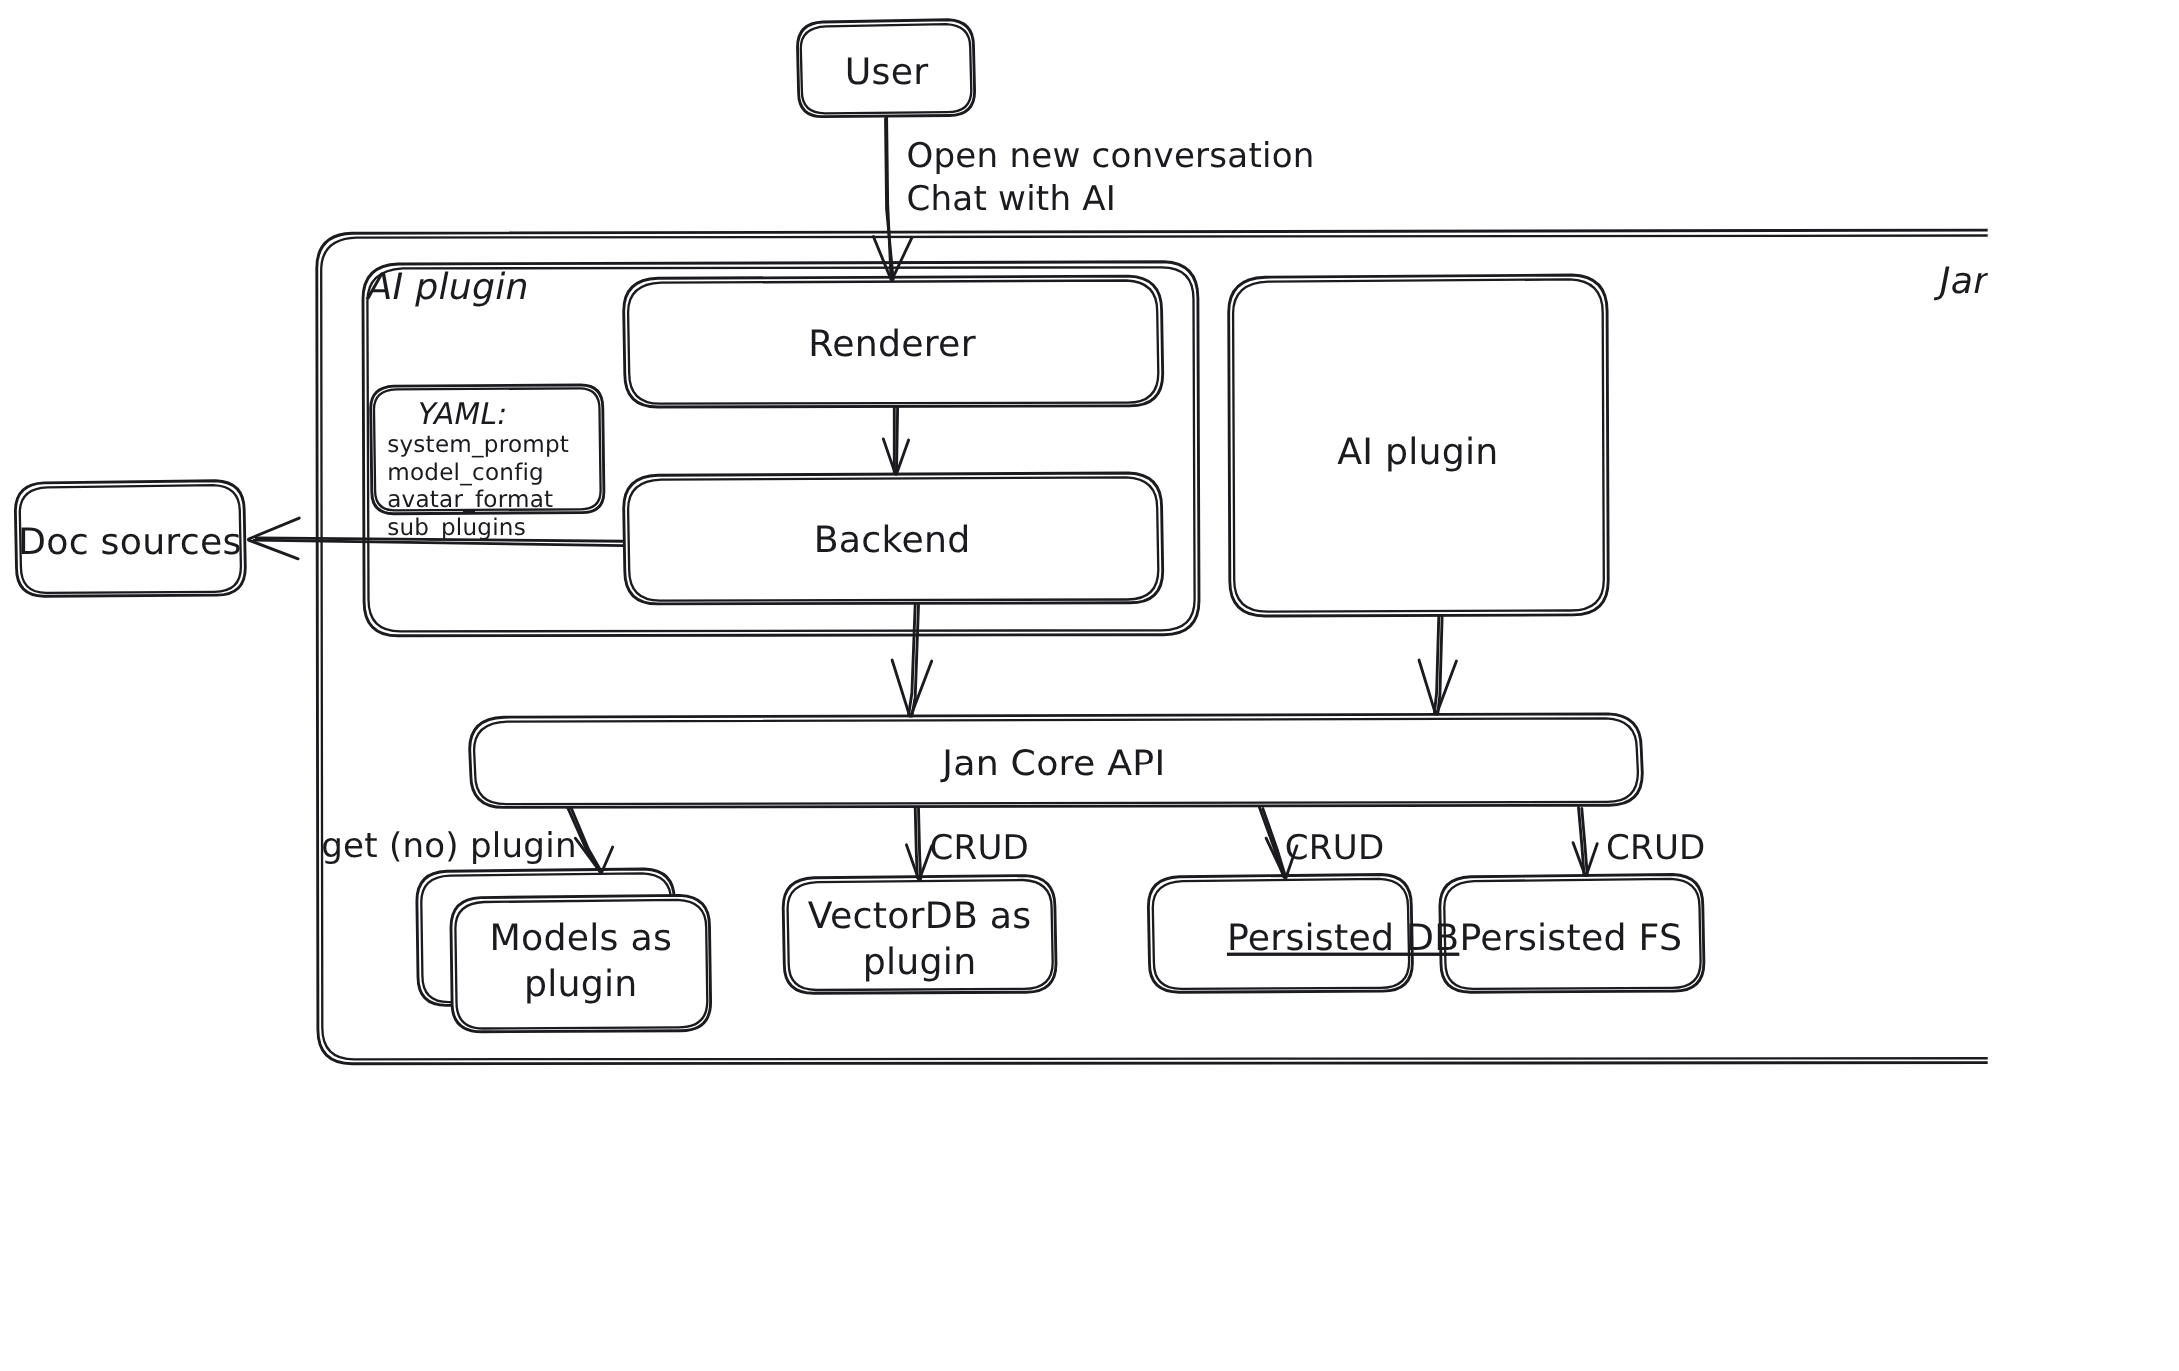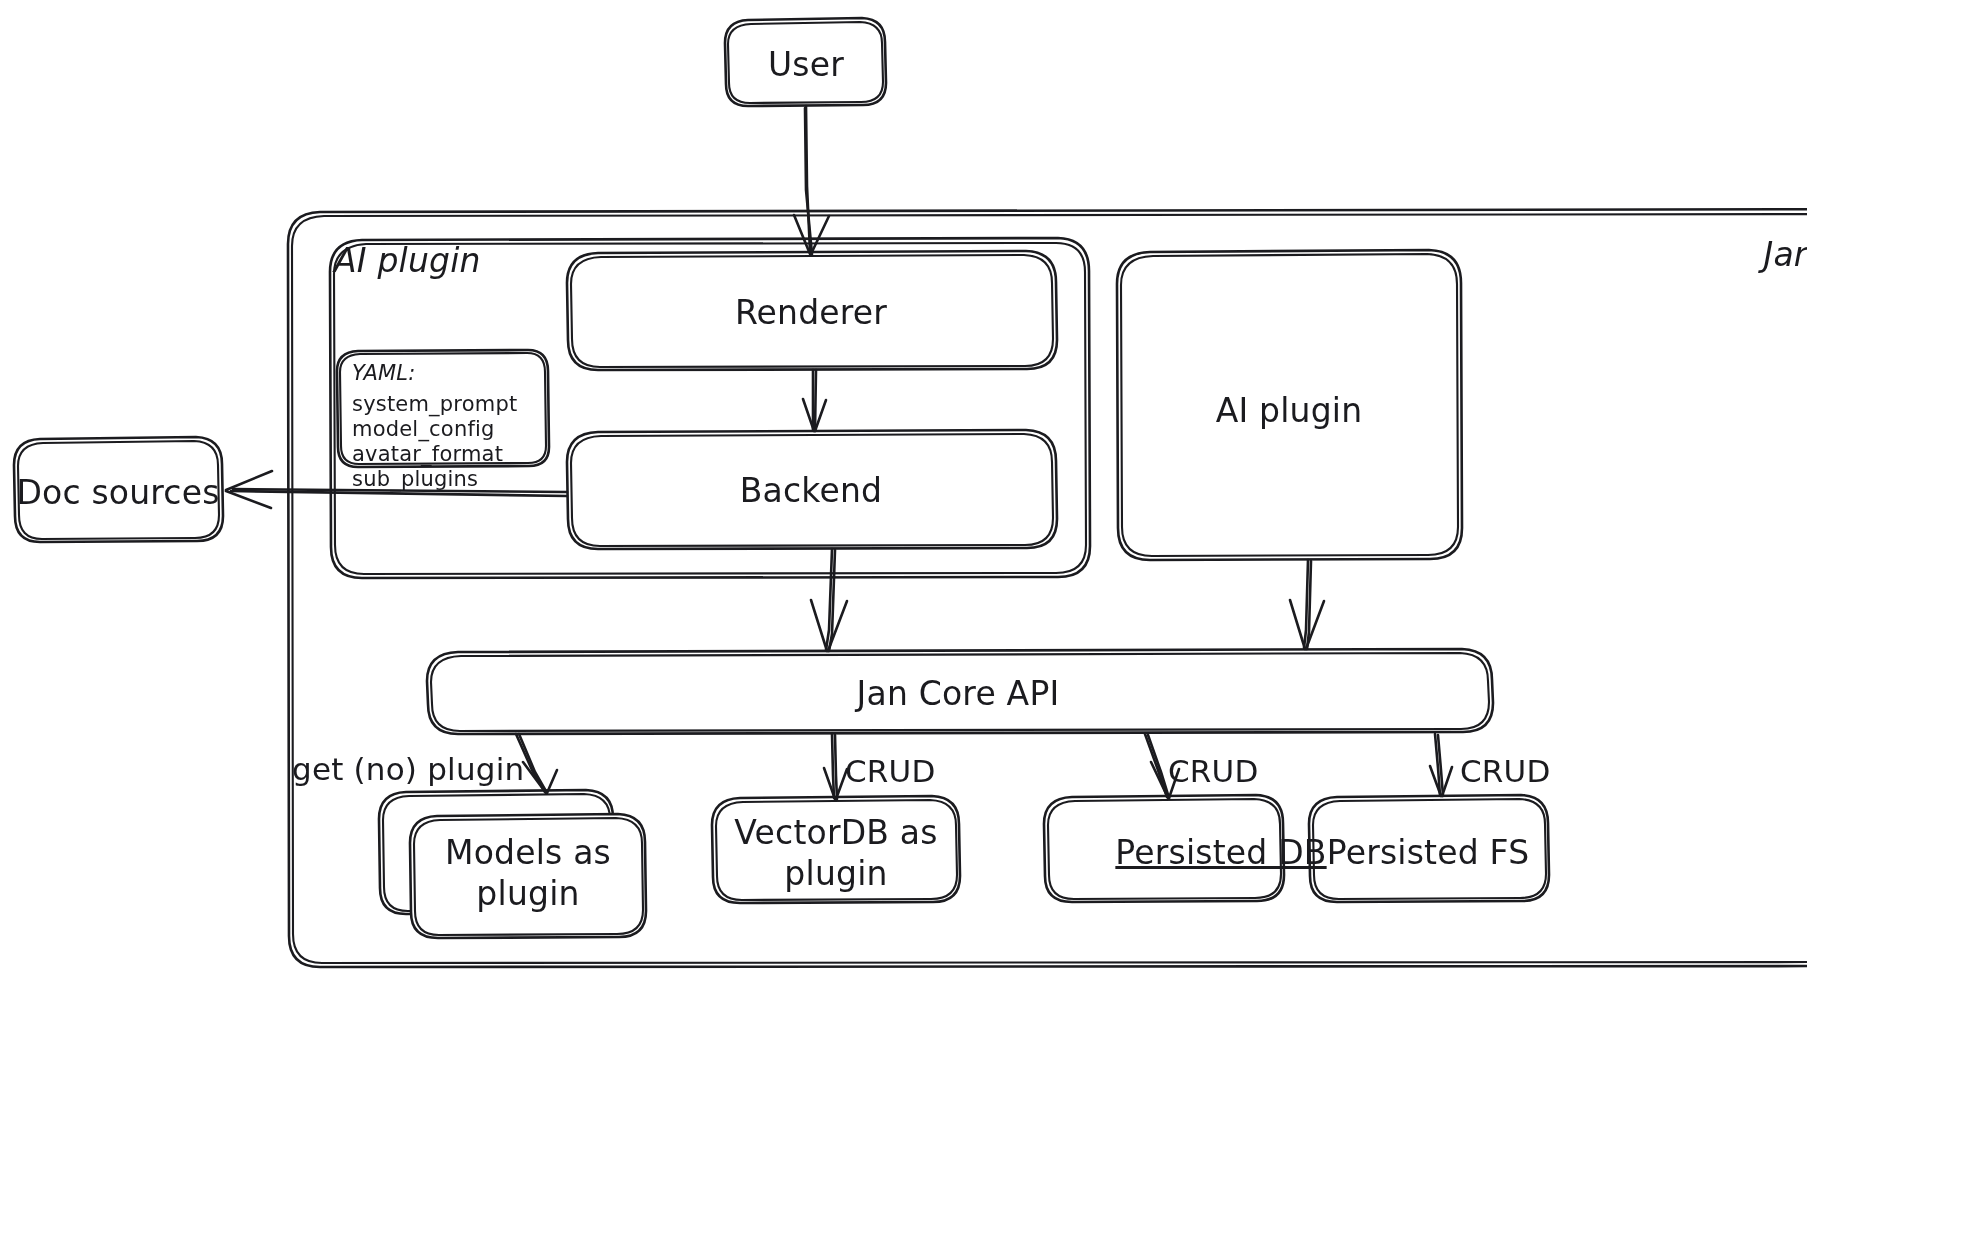--- a/index.html
+++ b/index.html
@@ -43,22 +43,23 @@
     font-style: italic;
   }
   .edge-label {
     font-size: 31px;
   }
   .yaml-text {
     font-size: 21px;
     line-height: 1.42;
   }
   .yaml-head {
-    font-size: 21px;
+    font-size: 27px;
     font-style: italic;
+    margin-left: 28px;
   }
 </style>
 </head>
 <body>
 
 <div id="canvas">
 
   <svg id="sketch" viewBox="0 0 1981 1246" xmlns="http://www.w3.org/2000/svg">
     <defs>
       <style>
@@ -224,20 +225,22 @@
   <div class="lbl node-title lbl-center" style="left:1221px; top:832px;text-decoration:underline;">Persisted DB</div>
 
   <div class="lbl node-title lbl-center" style="left:1428px; top:832px;">Persisted FS</div>
 
   <div class="lbl yaml-head" style="left:352px; top:360px;">YAML:</div>
   <div class="lbl yaml-text" style="left:352px; top:390px;">system_prompt</div>
   <div class="lbl yaml-text" style="left:352px; top:415px;">model_config</div>
   <div class="lbl yaml-text" style="left:352px; top:440px;">avatar_format</div>
   <div class="lbl yaml-text" style="left:352px; top:465px;">sub_plugins</div>
 
+  <div class="lbl edge-label" style="left:824px; top:123px;">Open new conversation
+Chat with AI</div>
 
   <div class="lbl edge-label" style="left:292px; top:750px;">get (no) plugin</div>
 
   <div class="lbl edge-label" style="left:845px; top:752px;">CRUD</div>
 
   <div class="lbl edge-label" style="left:1168px; top:752px;">CRUD</div>
 
   <div class="lbl edge-label" style="left:1460px; top:752px;">CRUD</div>
 
 </div>

